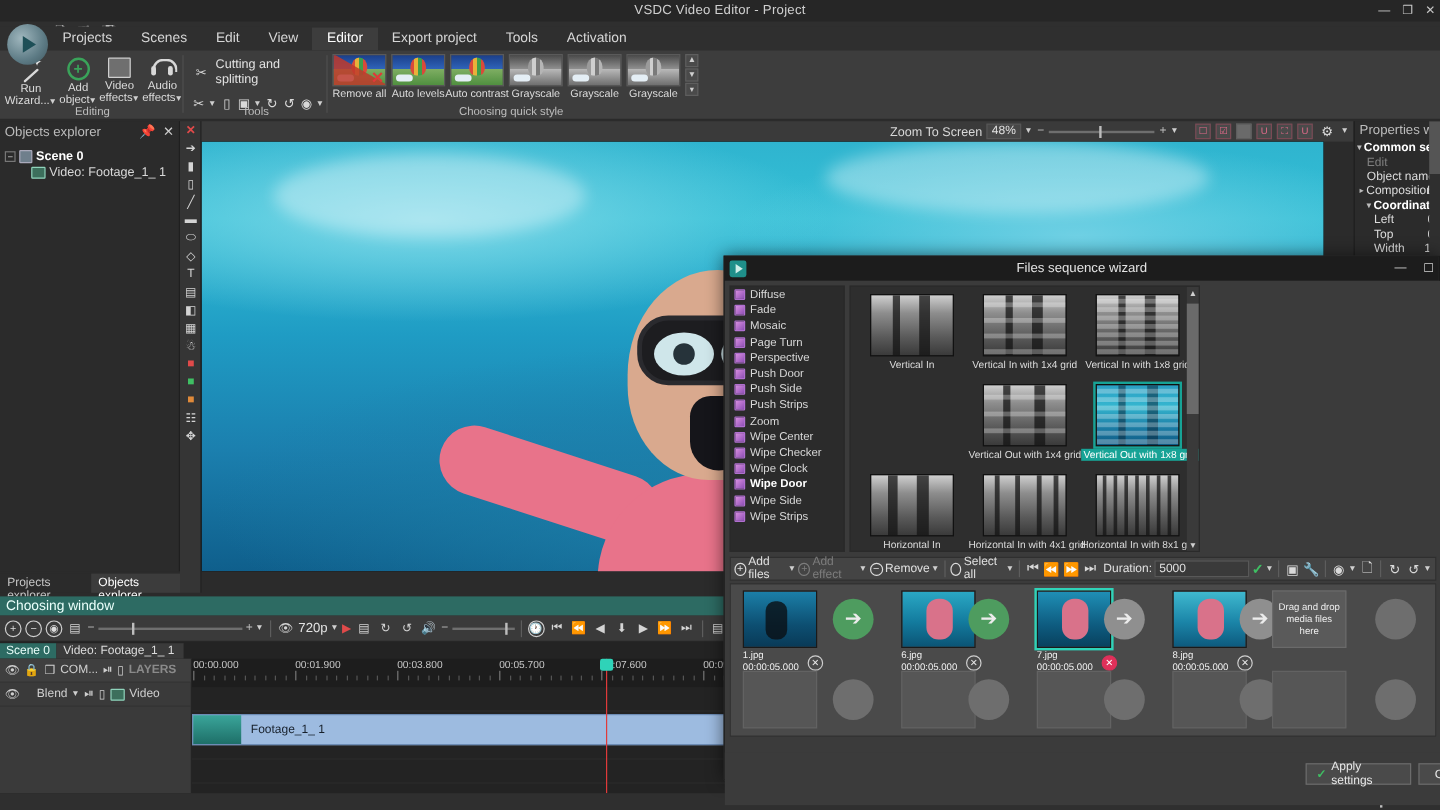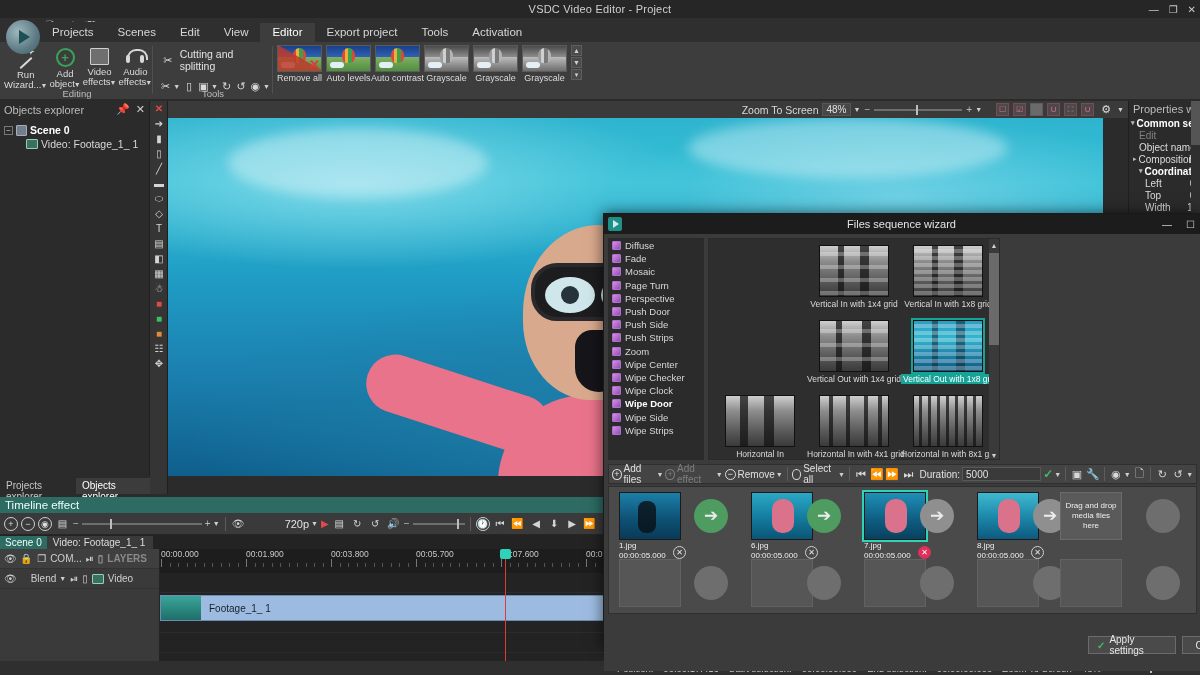--- a/index.html
+++ b/index.html
@@ -367,20 +367,21 @@
               </div>
             <div class="qscap">Grayscale</div>
           </div>
         </div>
         <div class="scrollarrows">
           <div class="sa">▲</div>
           <div class="sa">▼</div>
           <div class="sa">▾</div>
         </div>
       </div>
+      <div class="glabel">Choosing quick style</div>
     </div>
   </div>
 
   <div class="objexp">
     <div class="panelhdr">
       <span>Objects explorer</span>
       <span class="sp"></span>
       <span class="pin">📌</span>
       <span class="xbtn">✕</span>
     </div>
@@ -503,36 +504,36 @@
         <span class="vcol">10</span>
       </div>
     <div class="scrollbarv">
         <div class="thumb"></div>
       </div>
   </div>
   <div class="propstab">Properties win...</div>
 
   <div class="tlwrap">
     <div class="tlhdr">
-      <span>Timeline effect</span>
+      <span>Choosing window</span>
     </div>
     <div class="tlbar">
       <span class="rbtn">+</span>
       <span class="rbtn">−</span>
       <span class="rbtn">◉</span>
       <span class="sqbtn">▤</span>
       <span style="color:#bbb;font-size:10px;">−</span>
       <span class="tlslider">
           <span class="k"></span>
         </span>
       <span style="color:#bbb;font-size:10px;">+</span>
       <span class="caret">▼</span>
       <span class="vsep"></span>
       <span class="sqbtn">👁</span>
-      <span style="color:#e2e2e2;margin-left:36px;">720p</span>
+      <span style="color:#e2e2e2;">720p</span>
       <span class="caret">▼</span>
       <span class="greenplay">▶</span>
       <span class="sqbtn">▤</span>
       <span class="sqbtn">↻</span>
       <span class="sqbtn">↺</span>
       <span class="sqbtn">🔊</span>
       <span style="color:#bbb;font-size:10px;">−</span>
       <span class="tlslider" style="width:52px;">
           <span class="k" style="left:44px;"></span>
         </span>
@@ -705,20 +706,27 @@
             <span class="ic"></span>
             <span>Wipe Side</span>
           </div>
         <div class="tr">
             <span class="ic"></span>
             <span>Wipe Strips</span>
           </div>
       </div>
 
       <div class="gridarea">
+        <div class="gcell" style="left:4px;top:6px;">
+            <div class="gthumb mono">
+              <div class="trunk" style="left:18px;"></div>
+              <div class="trunk" style="left:40px;width:9px;"></div>
+            </div>
+            <div class="gcap">Vertical In</div>
+          </div>
         <div class="gcell" style="left:98px;top:6px;">
             <div class="gthumb mono">
               <div class="trunk" style="left:18px;"></div>
               <div class="trunk" style="left:40px;width:9px;"></div>
               <div class="hband" style="top:6px;"></div>
               <div class="hband" style="top:19px;"></div>
               <div class="hband" style="top:32px;"></div>
               <div class="hband" style="top:45px;"></div>
             </div>
             <div class="gcap">Vertical In with 1x4 grid</div>

